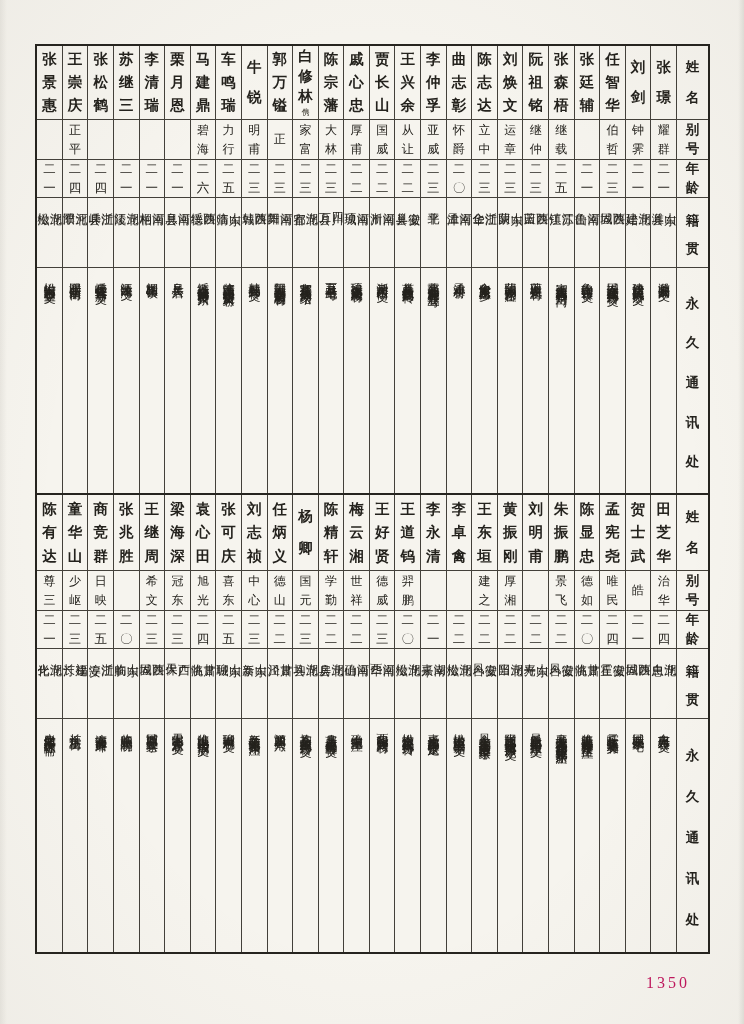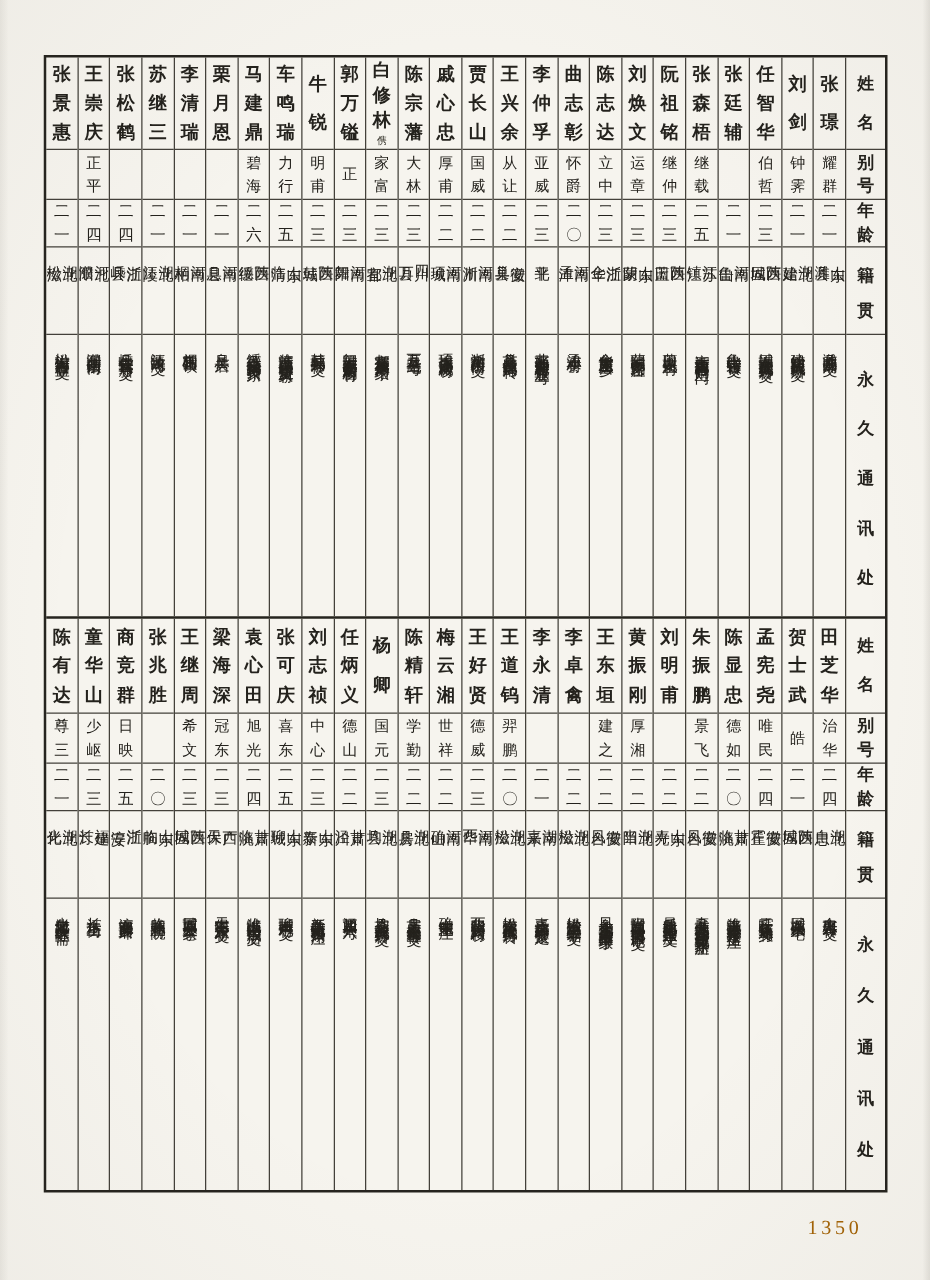--- a/index.html
+++ b/index.html
@@ -62,21 +62,21 @@
   .nm { justify-content: space-evenly; height: 100%; width: 100%; font-size: 14.5px; font-weight: 700; }
   .nm-note { font-size: 8px; font-weight: 400; color: #3a382f; }
   .al { gap: 2px; font-size: 12px; }
   .ag { gap: 2px; font-size: 12.5px; }
   .spread {
     display: flex; flex-direction: column; align-items: center; justify-content: space-evenly;
     height: 100%; width: 100%; font-weight: 700; font-size: 13.5px;
   }
   .pageno {
     position: absolute; right: 54px; bottom: 32px;
-    font-size: 16px; letter-spacing: 3px; color: #a16207;
+    font-size: 16px; letter-spacing: 3px; color: #be185d;
   }
 </style>
 </head>
 <body>
 
 <div class="page">
   <div class="book">
     <div class="grid t1">
   <div class="col col--header">
     <div class="cell cell--name">

